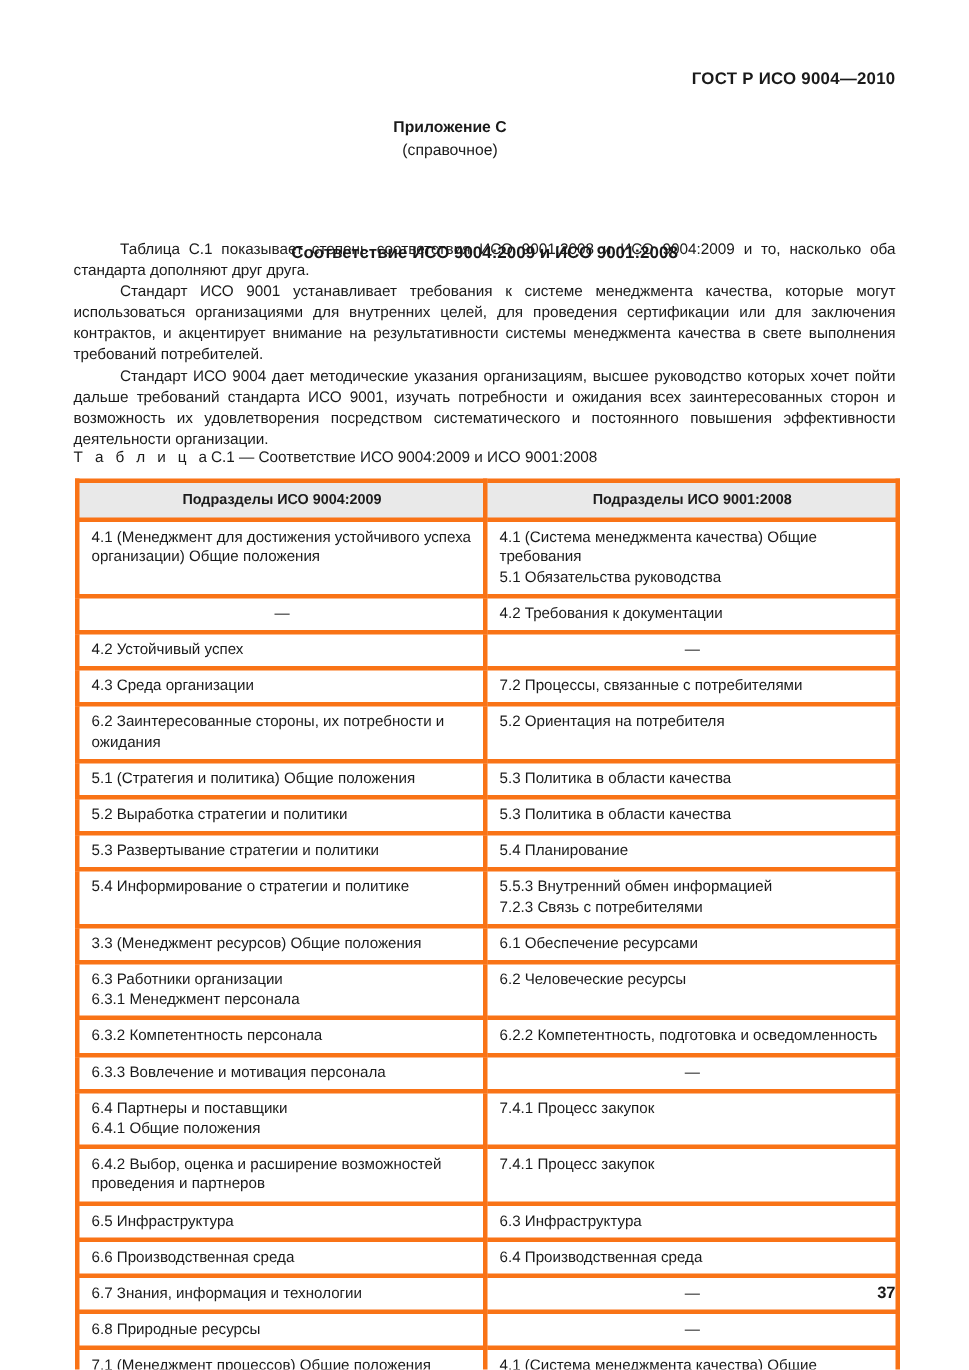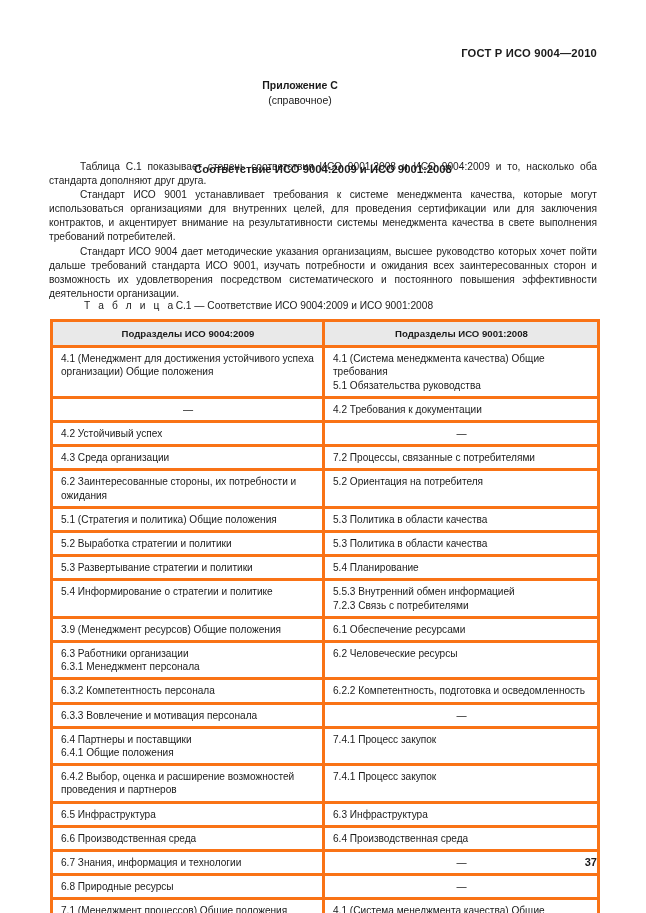--- a/index.html
+++ b/index.html
@@ -72,21 +72,20 @@
     margin: 0;
     text-indent: 31px;
     hyphens: manual;
   }
   .table-caption {
     position: absolute;
     top: 300px;
     left: 49px;
     font-size: 10.2px;
     white-space: nowrap;
-    margin-left: 35px;
   }
   .table-caption .sp {
     letter-spacing: 2.6px;
   }
   table.map {
     position: absolute;
     top: 319px;
     left: 50px;
     width: 547px;
     border-collapse: collapse;
@@ -229,21 +228,21 @@
           <td>
             <span class="cellline">5.4 Информирование о стратегии и политике</span>
           </td>
           <td>
             <span class="cellline">5.5.3 Внутренний обмен информацией</span>
             <span class="cellline">7.2.3 Связь с потребителями</span>
           </td>
         </tr>
         <tr>
           <td>
-            <span class="cellline">3.9 (Менеджмент ресурсов) Общие положения</span>
+            <span class="cellline">3.3 (Менеджмент ресурсов) Общие положения</span>
           </td>
           <td>
             <span class="cellline">6.1 Обеспечение ресурсами</span>
           </td>
         </tr>
         <tr>
           <td>
             <span class="cellline">6.3 Работники организации</span>
             <span class="cellline">6.3.1 Менеджмент персонала</span>
           </td>

